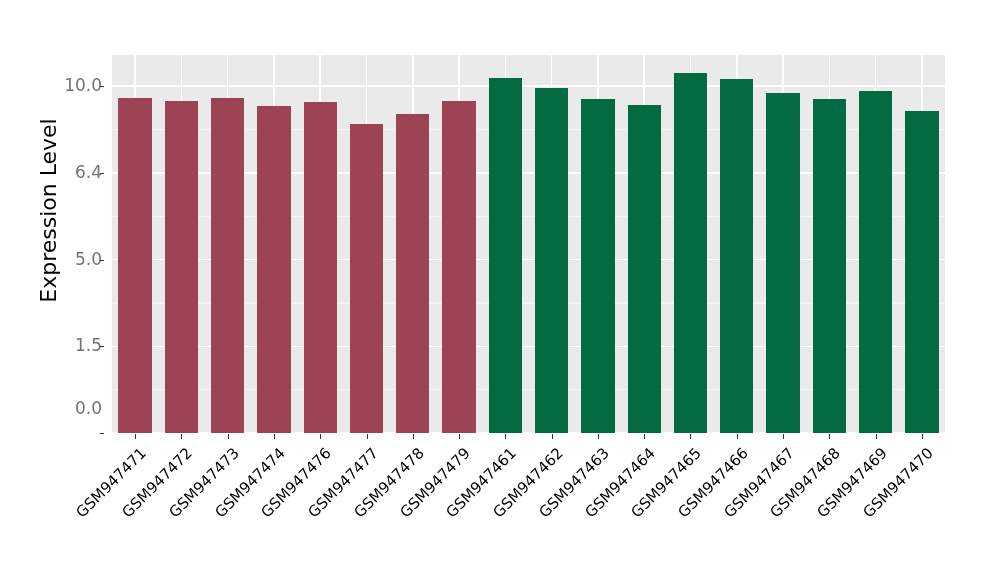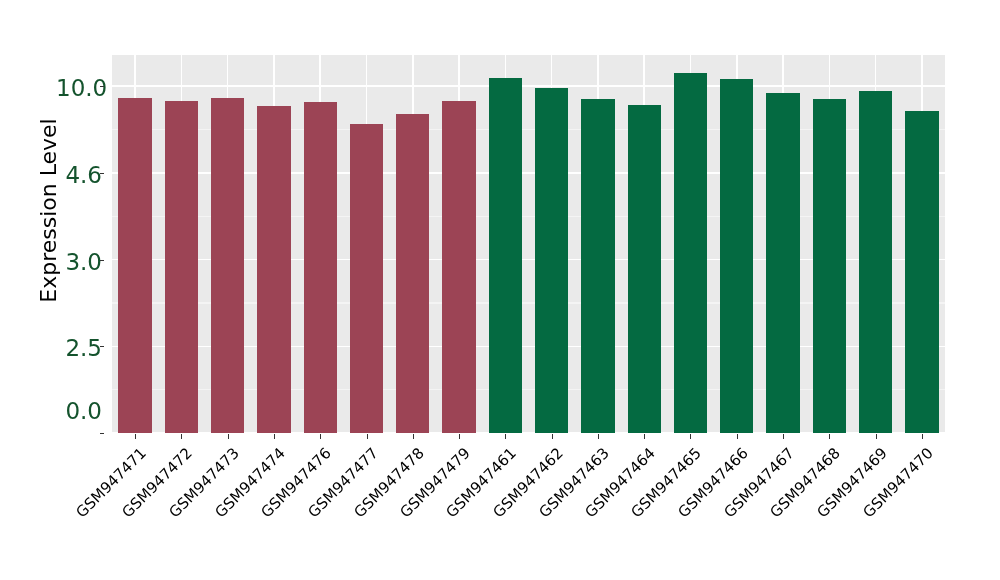--- a/index.html
+++ b/index.html
@@ -15,21 +15,21 @@
     position:absolute;
     left:-122px; top:198px;
     width:340px; text-align:center;
     transform:rotate(-90deg);
     font-size:22px;color:#000;white-space:nowrap;
   }
 
   
   .y-tick-label{
     position:absolute;right:0;width:46px;text-align:right;
-    font-size:23px;color:#14532d;line-height:1;
+    font-size:17px;color:#737373;line-height:1;
   }
   .y-ticks{position:absolute;left:50px;top:0;width:52px;height:580px;}
   .y-tick-mark{
     position:absolute;left:50px;width:4px;height:1px;background:#333;
   }
 
   
   #panel{
     position:absolute;left:112px;top:55px;
     width:833px;height:378px;
@@ -55,25 +55,25 @@
 </head>
 <body>
 
 <div id="chart-root">
 
   <div class="y-axis-title">Expression Level</div>
 
   <div class="y-ticks">
       <div class="y-tick-label" style="top: 400px;">0.0</div>
       <div class="y-tick-mark" style="top: 433px;"></div>
-      <div class="y-tick-label" style="top: 337.303px;">2.5</div>
+      <div class="y-tick-label" style="top: 337.303px;">1.5</div>
       <div class="y-tick-mark" style="top: 346.303px;"></div>
-      <div class="y-tick-label" style="top: 250.606px;">3.0</div>
+      <div class="y-tick-label" style="top: 250.606px;">5.0</div>
       <div class="y-tick-mark" style="top: 259.606px;"></div>
-      <div class="y-tick-label" style="top: 163.908px;">4.6</div>
+      <div class="y-tick-label" style="top: 163.908px;">6.4</div>
       <div class="y-tick-mark" style="top: 172.908px;"></div>
       <div class="y-tick-label" style="top: 77.211px;">10.0</div>
       <div class="y-tick-mark" style="top: 86.211px;"></div>
     </div>
 
   <div id="panel">
       <div class="grid-major" style="top: 377.2px;"></div>
       <div class="grid-major" style="top: 290.503px;"></div>
       <div class="grid-major" style="top: 203.806px;"></div>
       <div class="grid-major" style="top: 117.108px;"></div>

